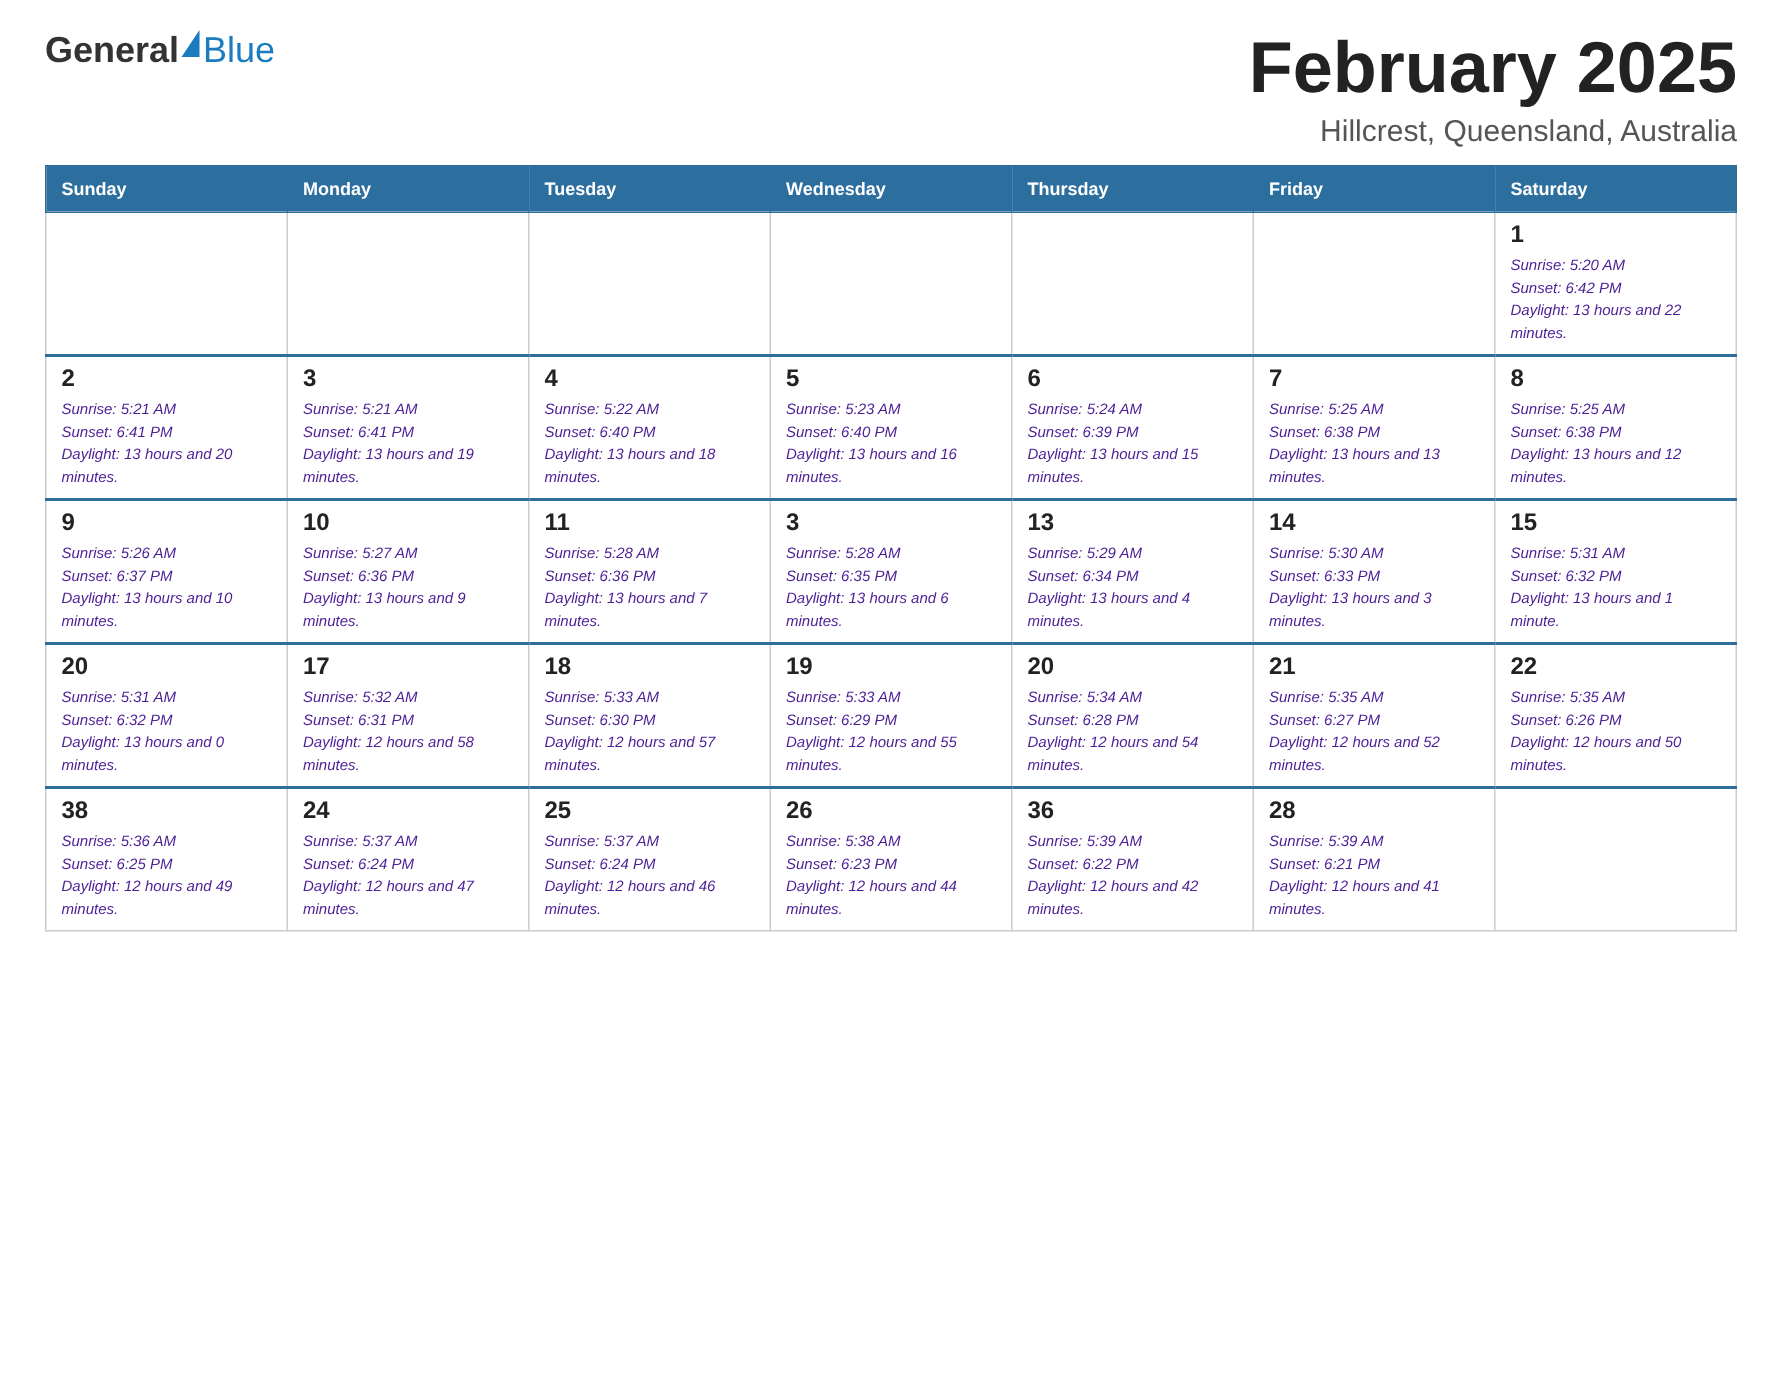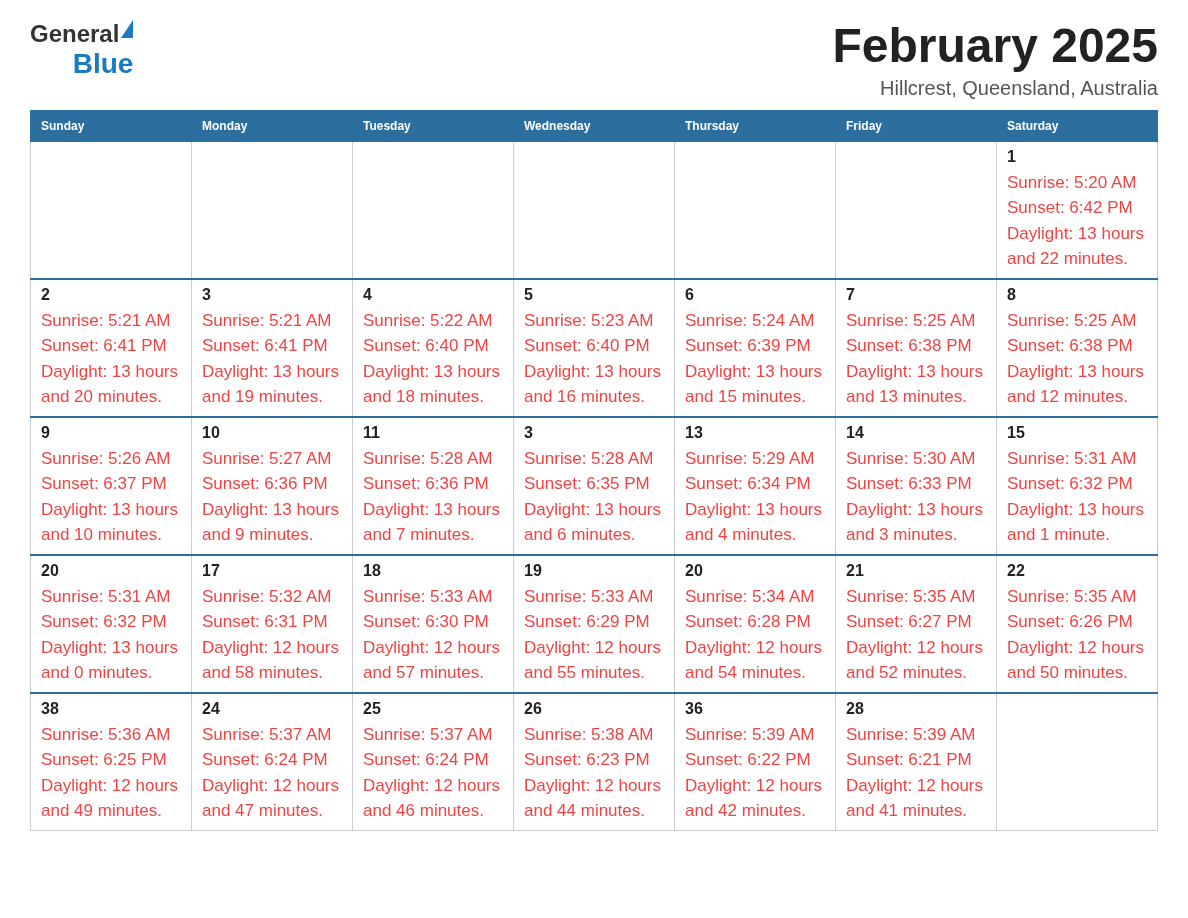--- a/index.html
+++ b/index.html
@@ -57,34 +57,35 @@
       background: #fff;
     }
     .day-number {
       font-size: 16px;
       font-weight: bold;
       color: #222;
       display: block;
       margin-bottom: 4px;
     }
     .day-info {
-      font-size: 17px;
+      font-size: 10px;
       line-height: 1.5;
-      color: #ef4444;
+      color: #4c1d95;
+      font-style: italic;
     }
     .calendar tr td {
       border-top: 2px solid #2c6e9e;
     }
     .calendar tr:first-child td {
       border-top: 1px solid #ccc;
     }
     .logo-wrapper {
       display: flex;
-      flex-direction: column;
-      align-items: flex-end;
+      flex-direction: row;
+      align-items: center;
     }
     .logo-line {
       display: flex;
       align-items: center;
     }
     .triangle {
       display: inline-block;
       width: 0;
       height: 0;
       border-left: 12px solid transparent;
@@ -97,21 +98,21 @@
 </head>
 <body>
 
 <div class="header">
   <div class="logo-wrapper">
     <div class="logo-line">
       <span style="font-size:24px;font-weight:bold;color:#333;font-family:Arial,sans-serif;">General</span>
       <span class="triangle"></span>
     </div>
     <div>
-      <span style="font-size:28px;font-weight:bold;color:#1a7bbf;font-family:Arial,sans-serif;margin-left:2px;margin-top:20px;">Blue</span>
+      <span style="font-size:24px;font-weight:normal;color:#1a7bbf;font-family:Arial,sans-serif;margin-left:2px;margin-top:20px;">Blue</span>
     </div>
   </div>
   <div class="title-section">
     <div class="calendar-title">February 2025</div>
     <div class="calendar-subtitle">Hillcrest, Queensland, Australia</div>
   </div>
 </div>
 
 <table class="calendar">
   <thead>

